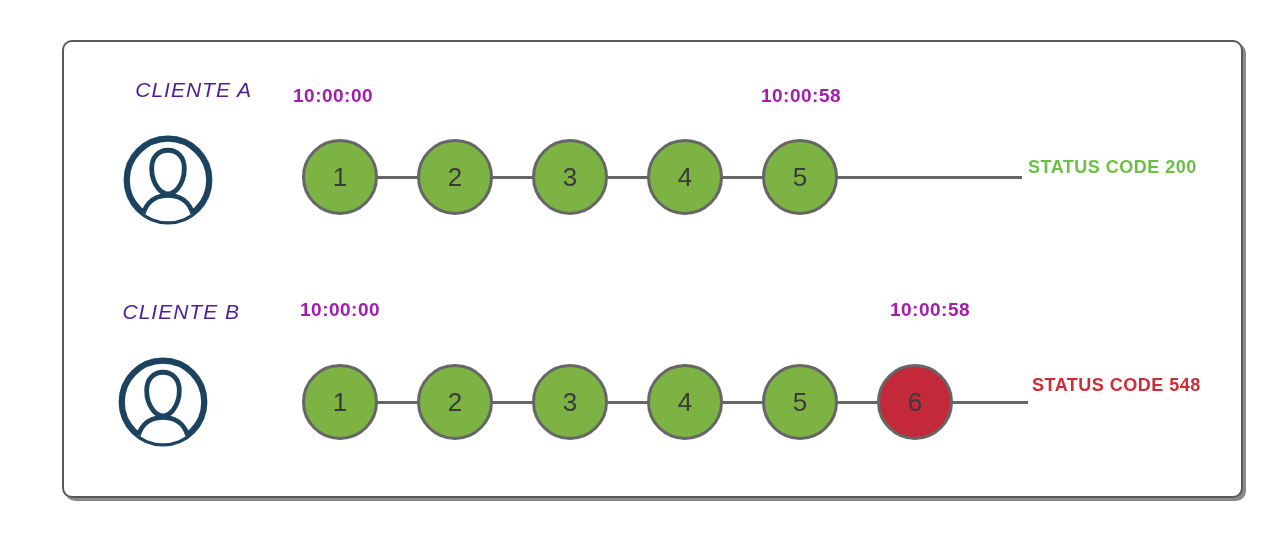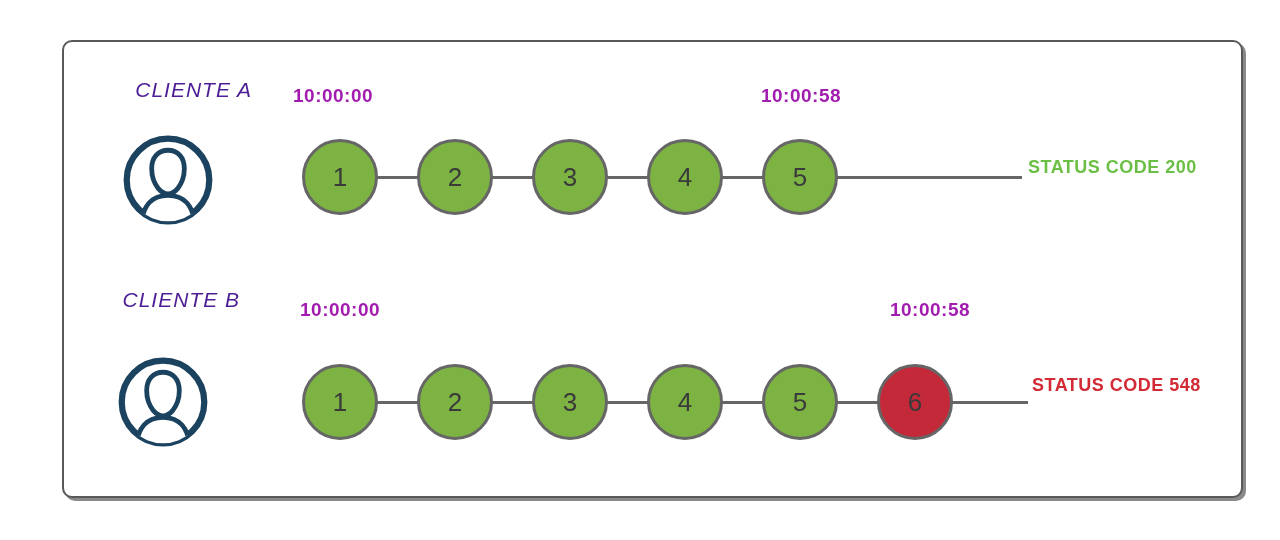--- a/index.html
+++ b/index.html
@@ -18,21 +18,21 @@
     border-radius: 10px;
     box-shadow: 3px 3px 0 #8a8a8a;
   }
 
   .client-label {
     position: absolute; text-align: right;
     font-size: 21px; font-weight: 400; font-style: italic;
     letter-spacing: 1px; color: #4c1d95;
   }
   .client-label.a { left: 102px; top: 78px; width: 150px; }
-  .client-label.b { left: 90px;  top: 288px; width: 150px; }
+  .client-label.b { left: 90px;  top: 300px; width: 150px; }
 
   .avatar { position: absolute; width: 96px; height: 96px; }
   .avatar.a { left: 120px; top: 132px; }
   .avatar.b { left: 115px; top: 354px; }
   .avatar svg { width: 100%; height: 100%; display: block; }
   .avatar .stroked { fill: #ffffff; stroke: var(--avatar, #1B425F); }
 
   .timestamp {
     position: absolute; font-size: 19px; font-weight: 700;
     color: #a21caf; letter-spacing: 0.5px;

